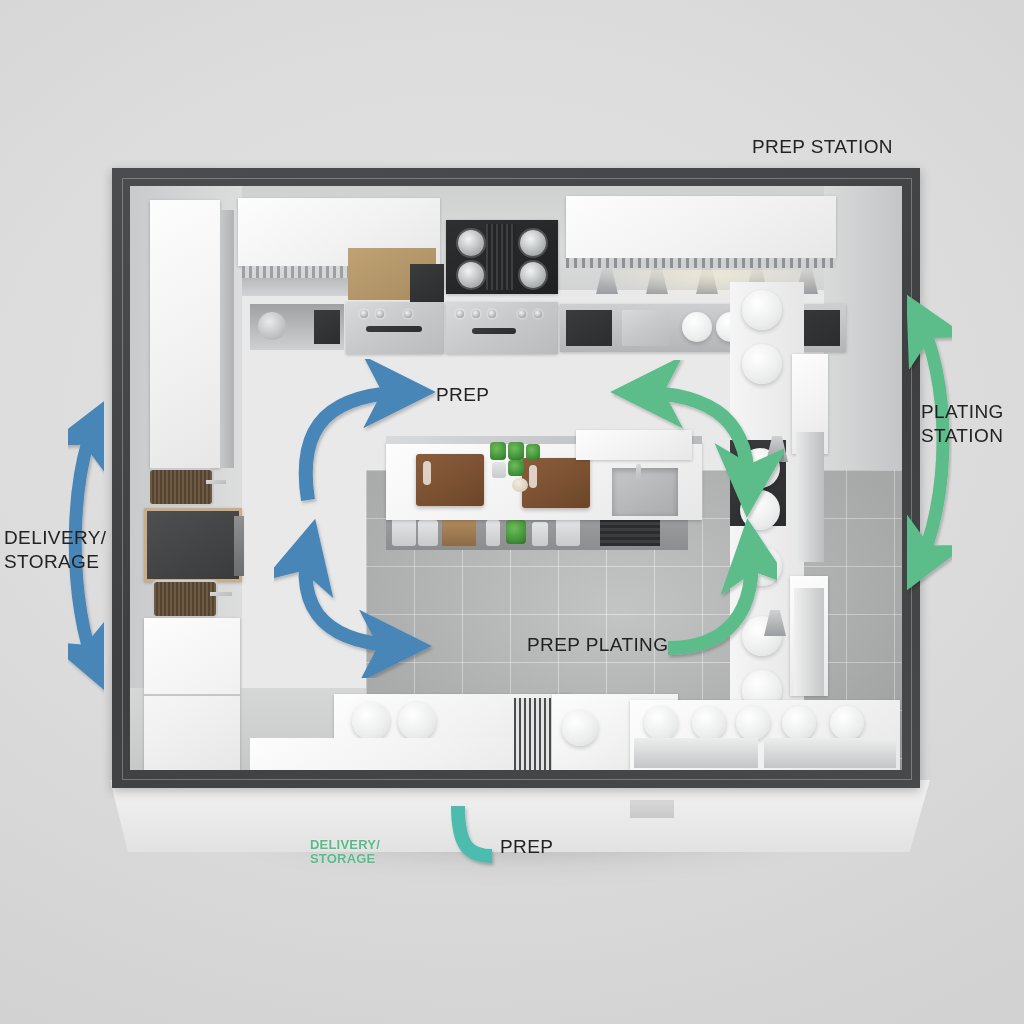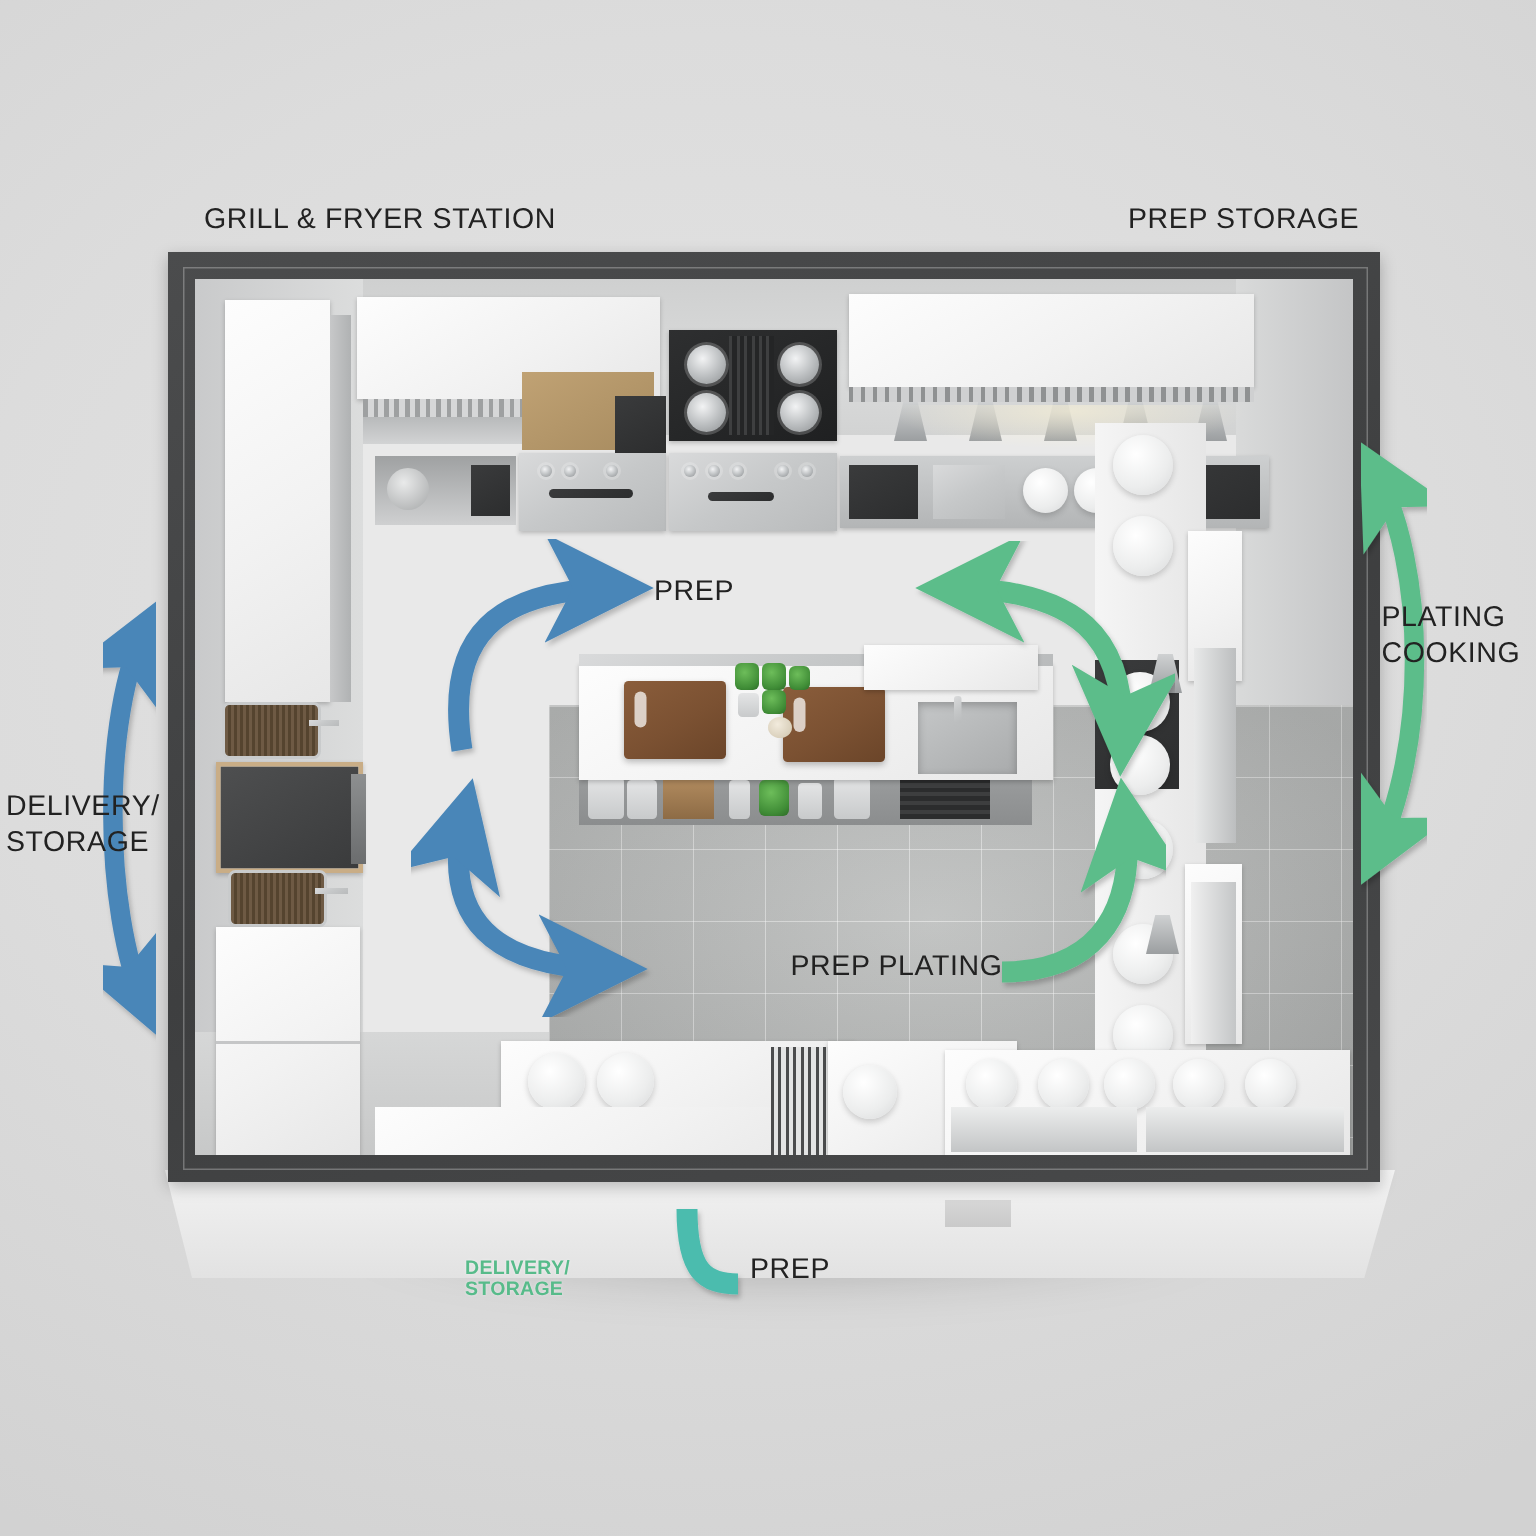--- a/index.html
+++ b/index.html
@@ -351,26 +351,25 @@
 
     <g filter="url(#sh)">
       <path d="M340,868 L340,812" stroke="#4bbcae" stroke-width="13" fill="none" marker-end="url(#mt)"></path>
     </g>
 
     <g filter="url(#sh)">
       <path d="M458,806 C458,848 470,856 492,856" stroke="#4bbcae" stroke-width="14" fill="none" stroke-linecap="butt"></path>
     </g>
   </svg>
 
-  <div class="lbl out" style="left:136px;top:136px;">GRILL &amp; FRYER STATION</div>
-
-  <div class="lbl out" style="left:752px;top:136px;">PREP STORAGE</div>
+
+  <div class="lbl out" style="left:752px;top:136px;">PREP STATION</div>
 
   <div class="lbl out" style="left:921px;top:400px;line-height:1.25;">PLATING
-COOKING</div>
+STATION</div>
 
   <div class="lbl out" style="left:4px;top:526px;line-height:1.25;">DELIVERY/
 STORAGE</div>
 
   <div class="lbl in" style="left:436px;top:384px;">PREP</div>
 
   <div class="lbl in" style="left:527px;top:634px;">PREP PLATING</div>
 
   <div class="lbl in" style="left:500px;top:836px;">PREP</div>
 

